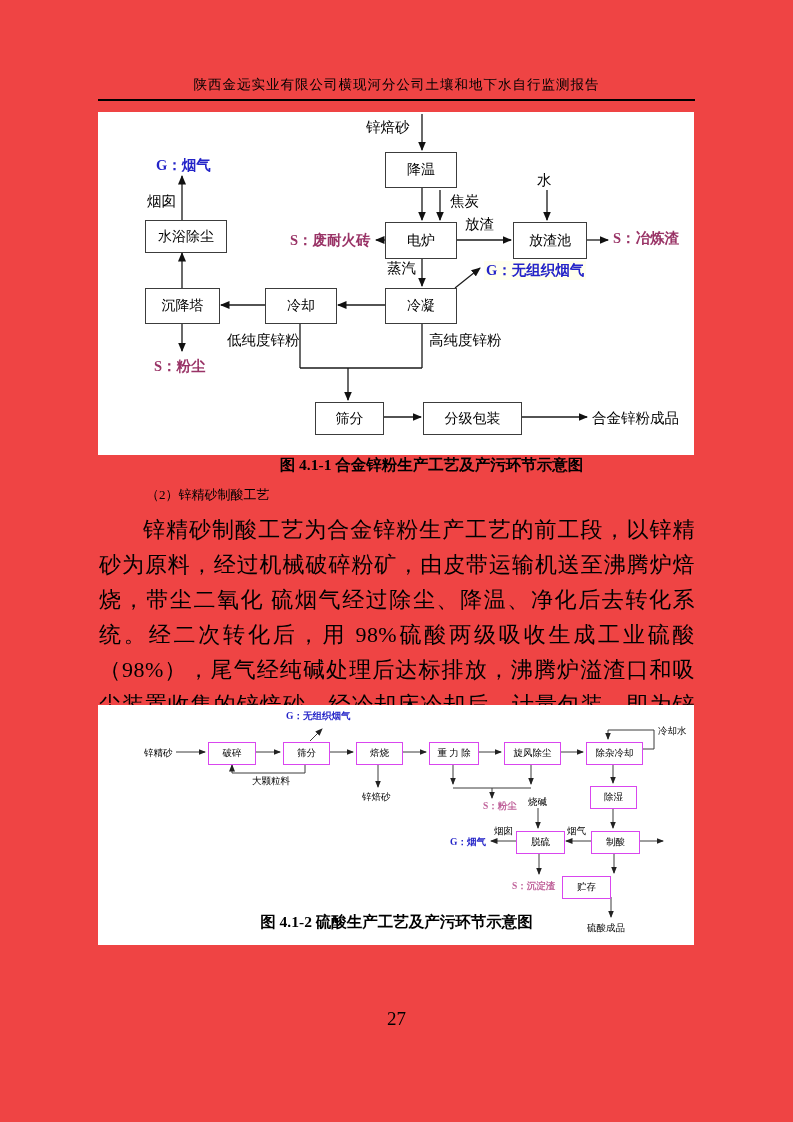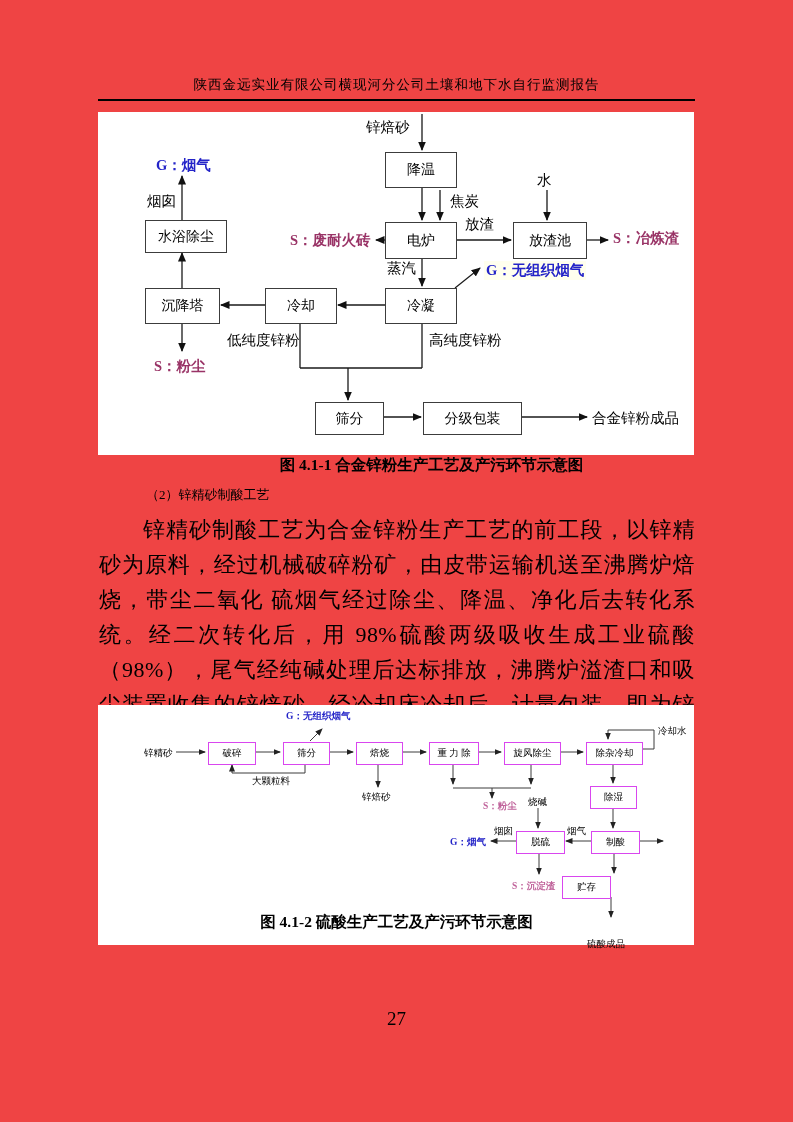--- a/index.html
+++ b/index.html
@@ -150,20 +150,20 @@
     <div class="lbl2 g-label" style="left:188px;top:5px">G：无组织烟气</div>
     <div class="lbl2" style="left:154px;top:70px">大颗粒料</div>
     <div class="lbl2" style="left:264px;top:86px">锌焙砂</div>
     <div class="lbl2" style="left:560px;top:20px">冷却水</div>
     <div class="lbl2 s-label-light" style="left:385px;top:95px">S：粉尘</div>
     <div class="lbl2" style="left:430px;top:91px">烧碱</div>
     <div class="lbl2" style="left:396px;top:120px">烟囱</div>
     <div class="lbl2 g-label" style="left:352px;top:131px">G：烟气</div>
     <div class="lbl2" style="left:469px;top:120px">烟气</div>
     <div class="lbl2 s-label-light" style="left:414px;top:175px">S：沉淀渣</div>
-    <div class="lbl2" style="left:489px;top:233px">硫酸成品</div>
+    <div class="lbl2" style="left:489px;top:217px">硫酸成品</div>
   </div>
 
   <div id="caption2" class="abs center">图 4.1-2  硫酸生产工艺及产污环节示意图</div>
 
   <div id="page-number" class="abs center">27</div>
 
 </div>
 
 </body></html>

